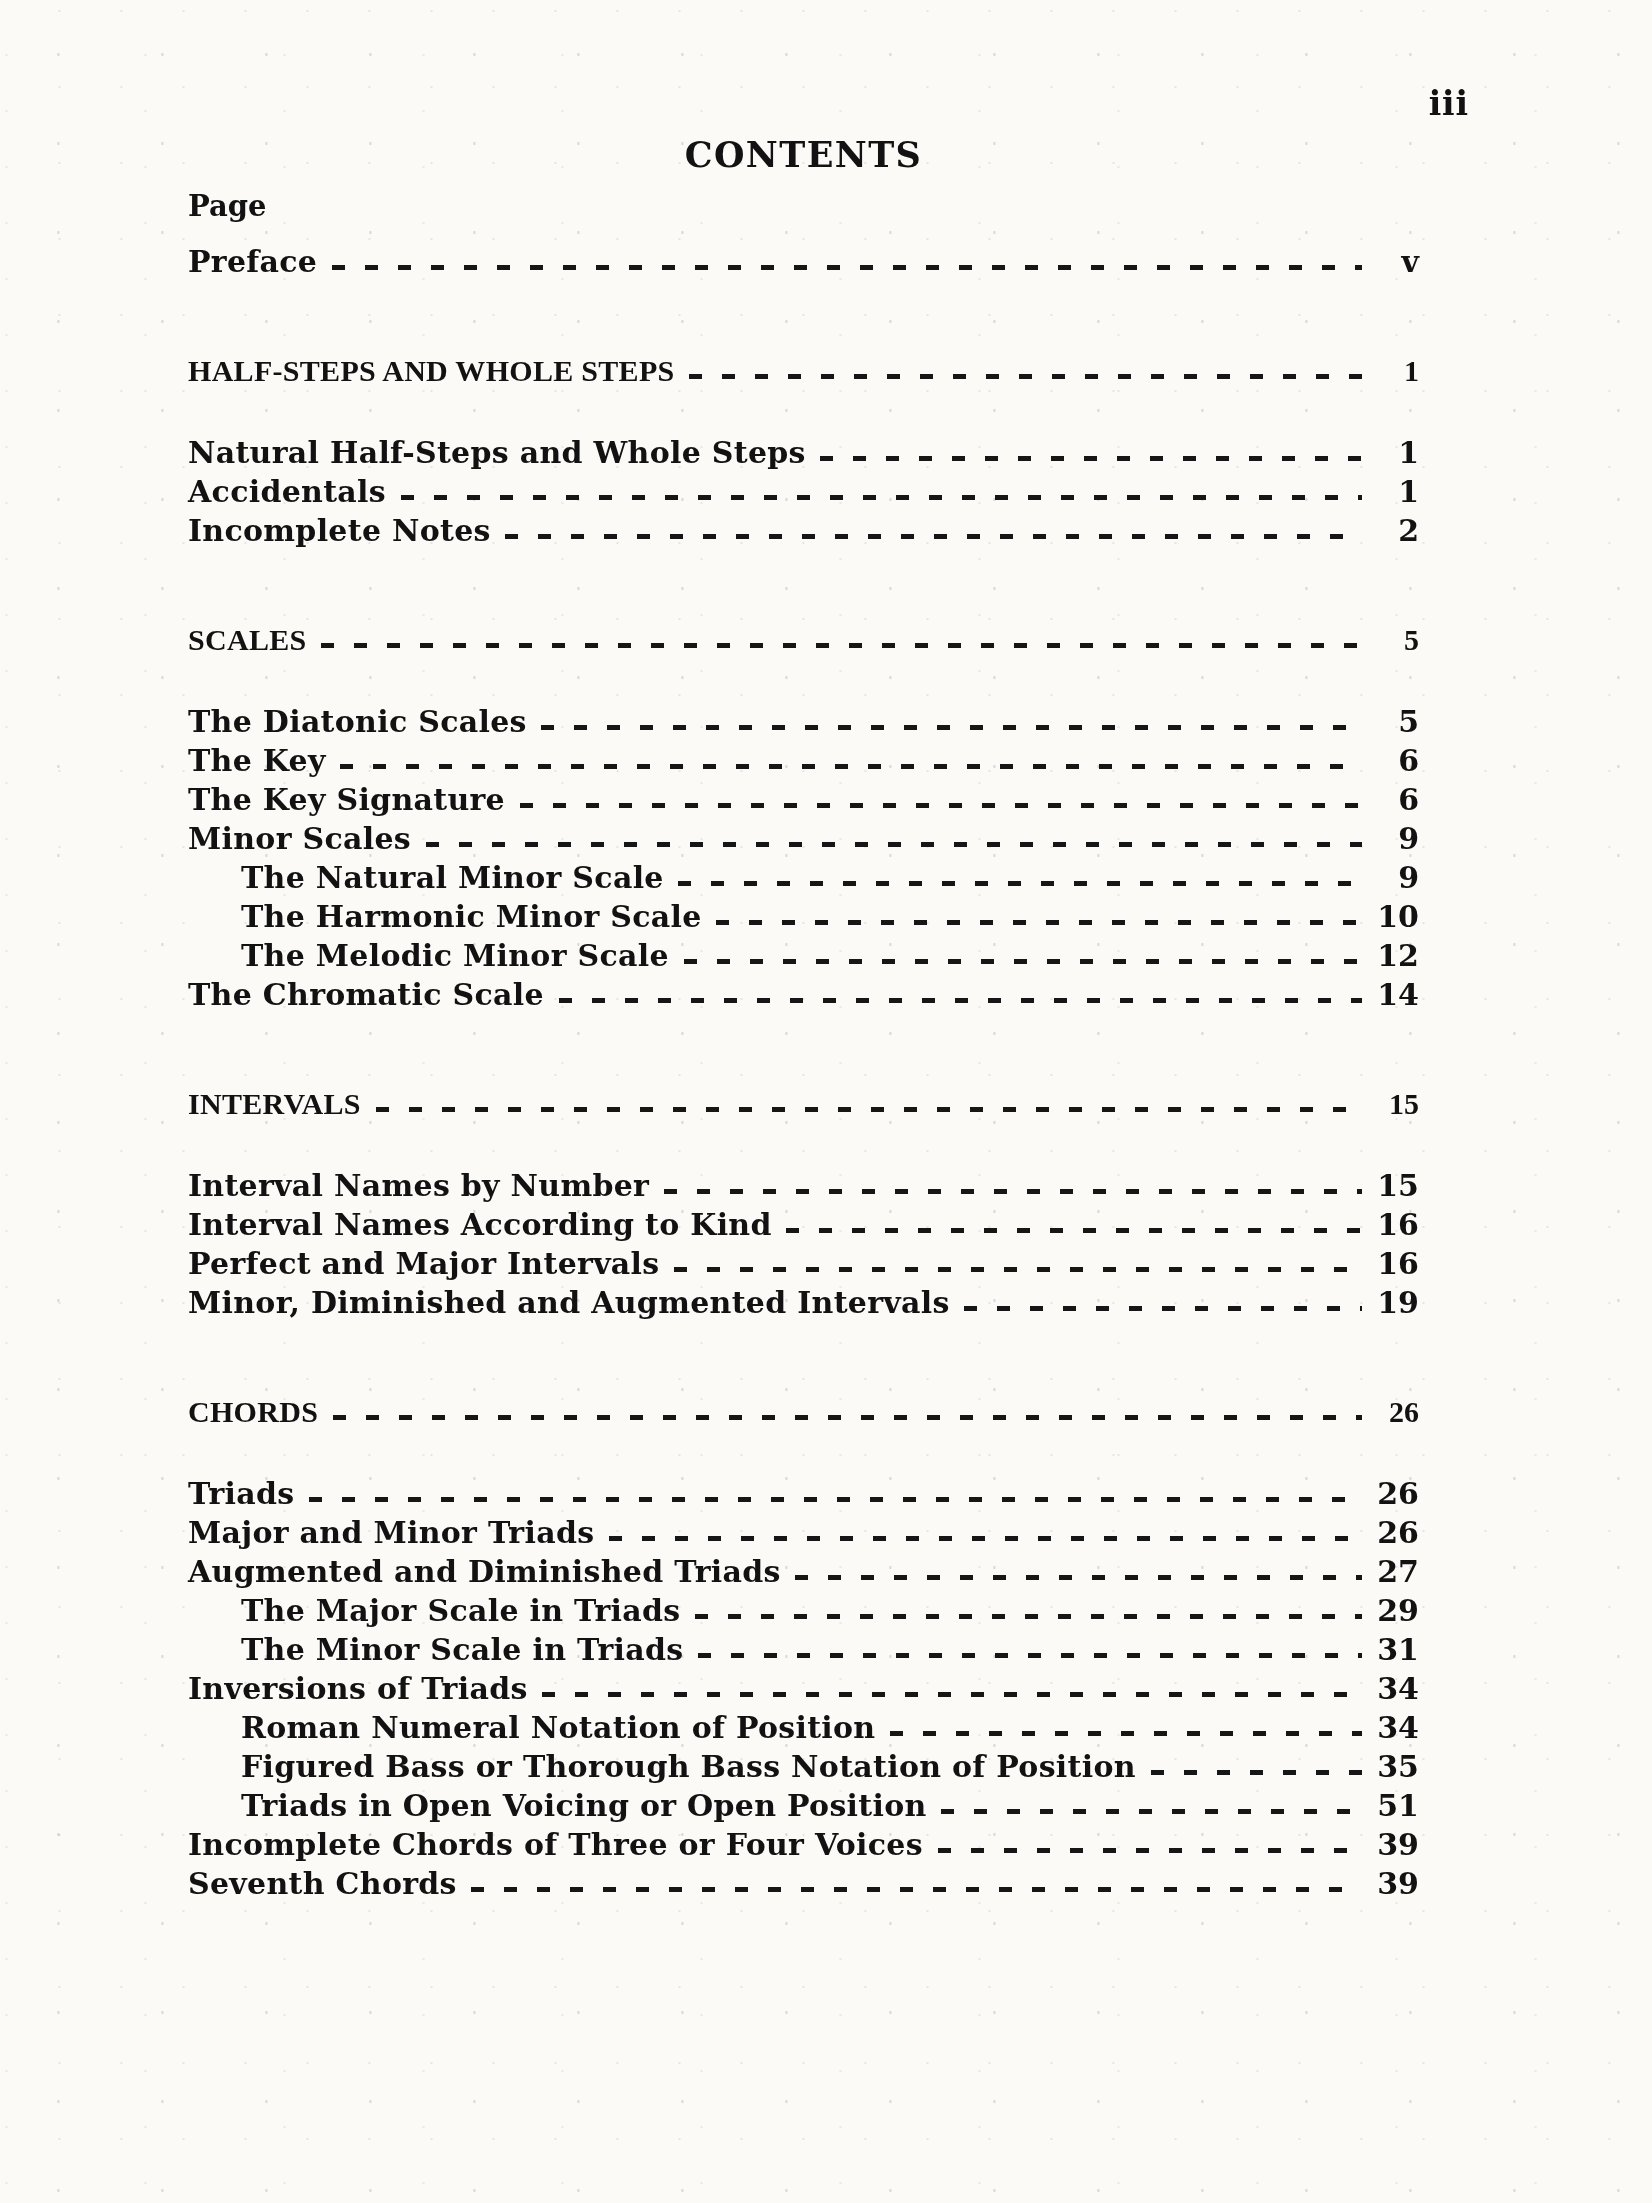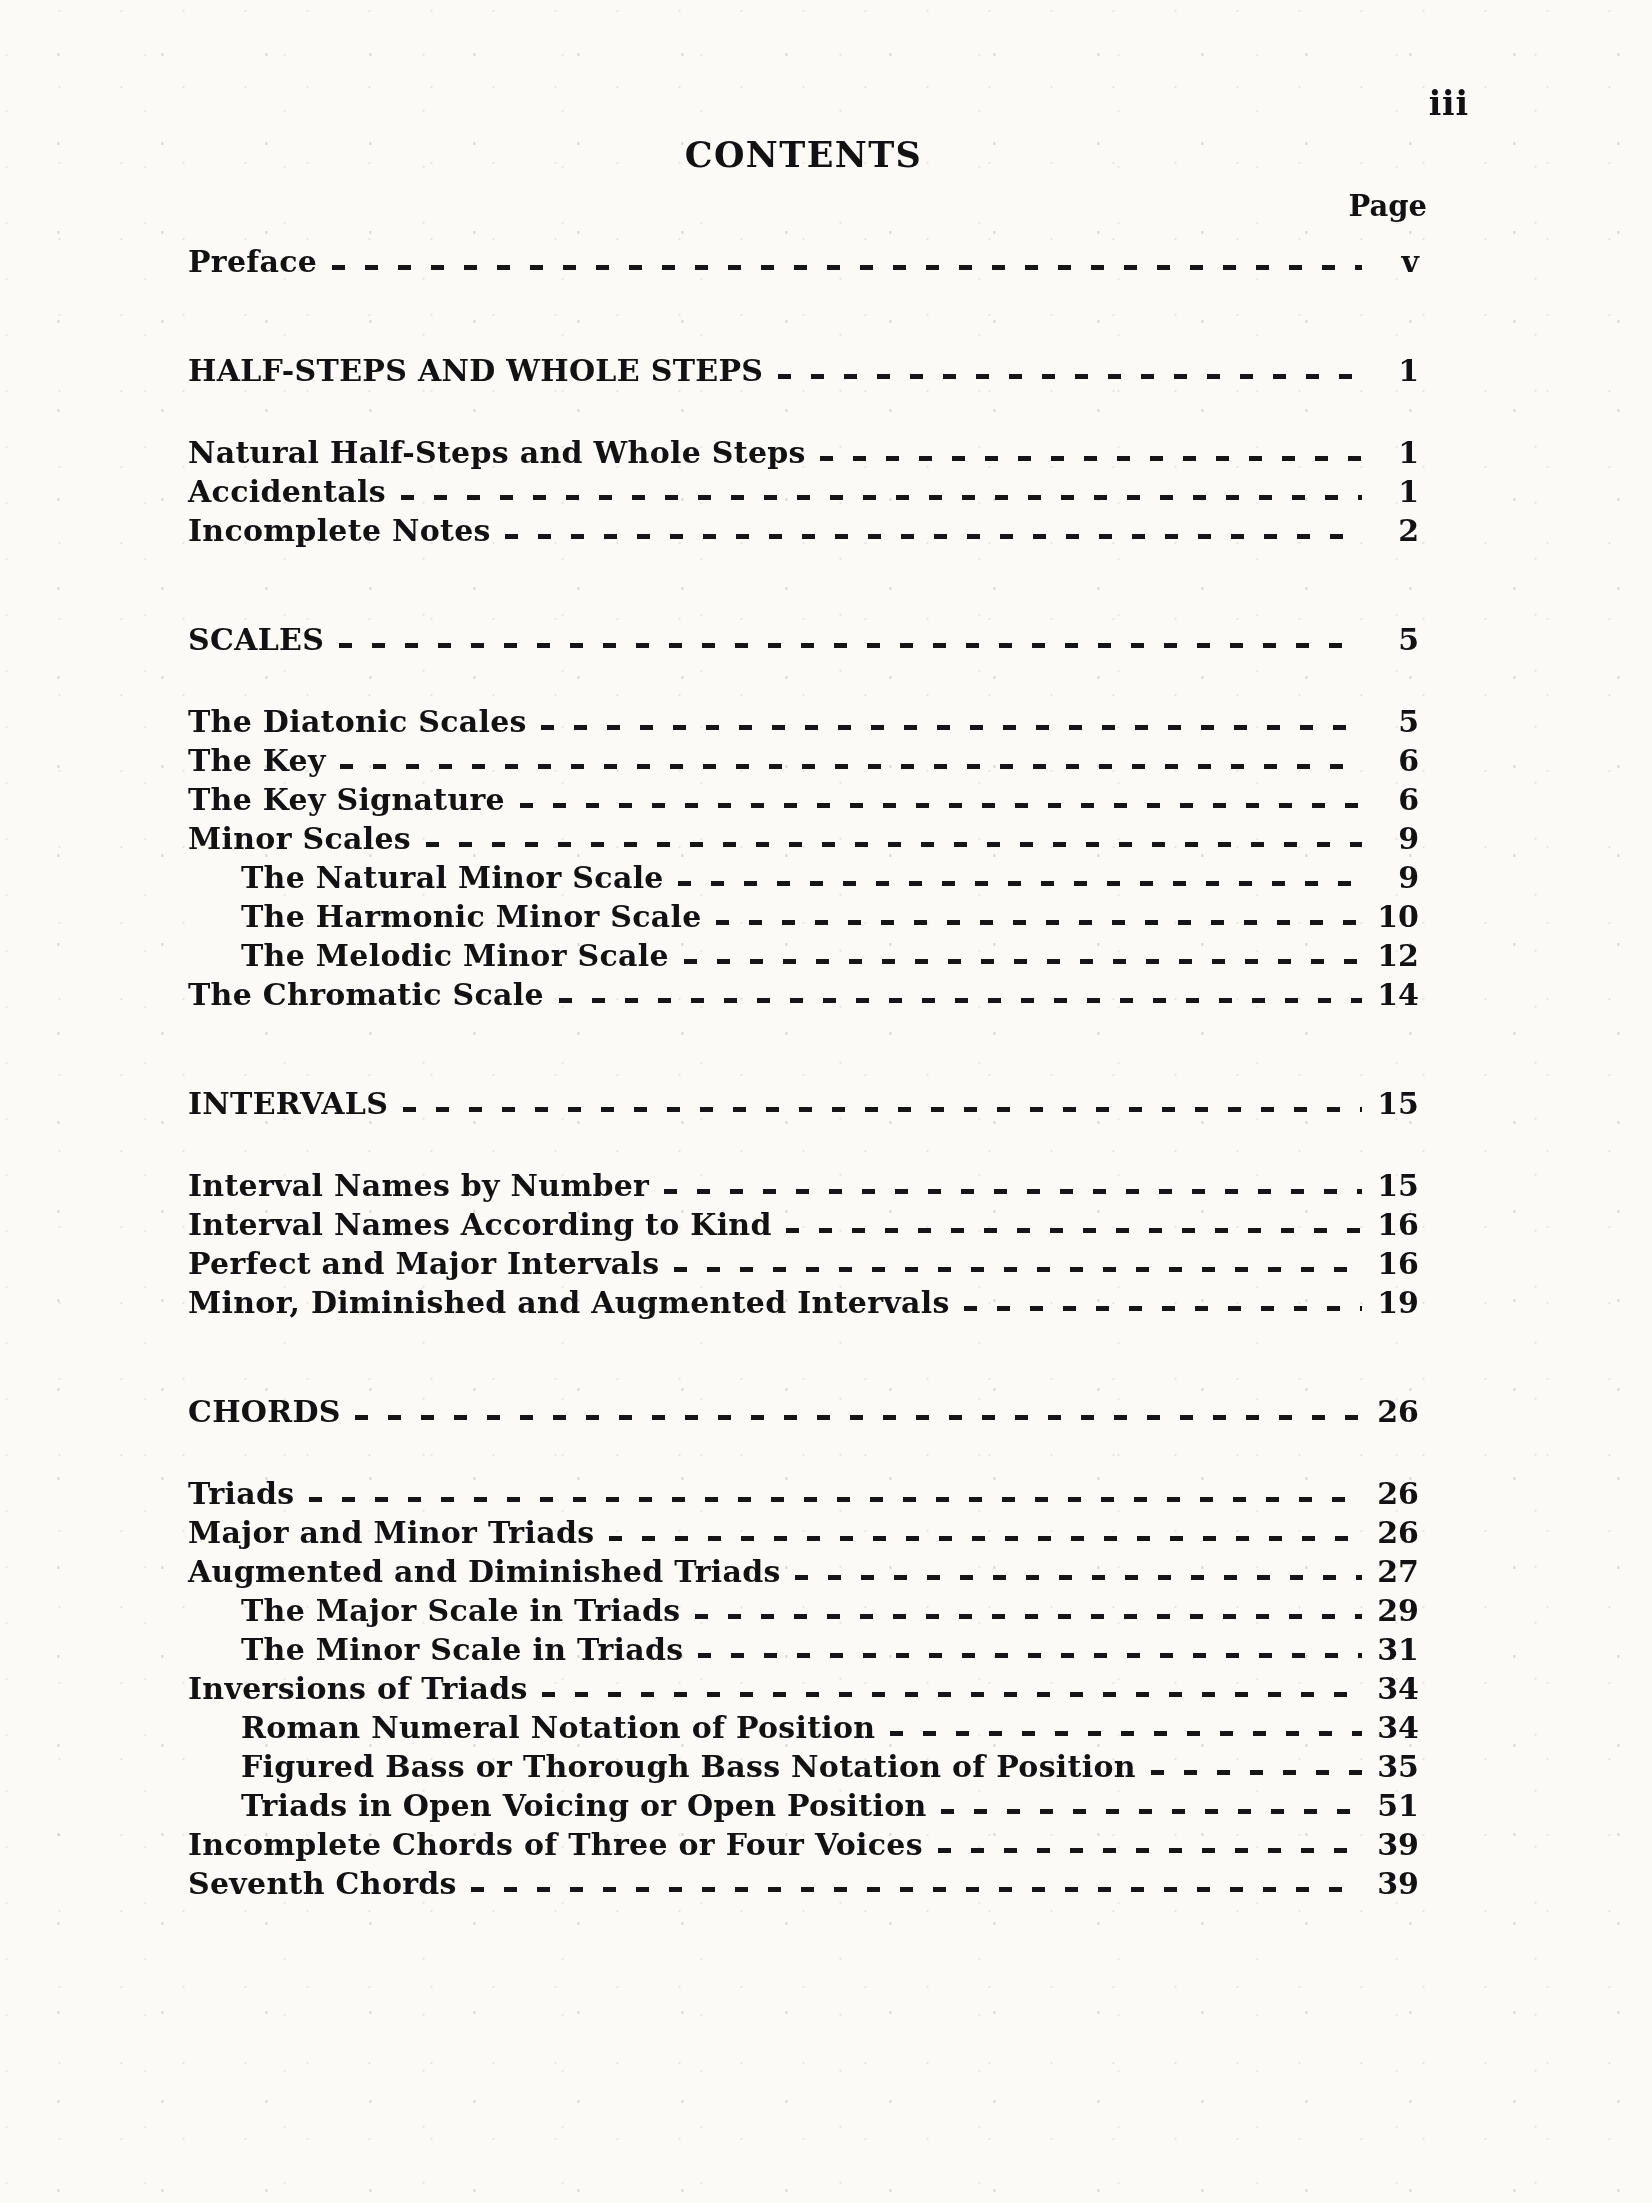--- a/index.html
+++ b/index.html
@@ -42,39 +42,38 @@
     text-align: center;
     font-size: 35px;
     font-weight: 700;
     letter-spacing: 1.4px;
   }
   .page-col-label {
     position: absolute;
     top: 189px;
     left: 188px;
     width: 1239px;
-    text-align: right;
     font-size: 29px;
     font-weight: 700;
   }
   .toc {
     position: absolute;
     top: 242px;
     left: 188px;
     width: 1231px;
   }
   .toc-row {
     display: flex;
     align-items: flex-end;
     height: 39px;
     line-height: 39px;
     font-size: 30px;
     font-weight: 700;
   }
-  .toc-row.space-section { margin-top: 70px; }
+  .toc-row.space-section { margin-top: 70px; font-family: Liberation Serif, serif; }
   .toc-row.space-sub     { margin-top: 43px; }
   .toc-label {
     white-space: nowrap;
     letter-spacing: 0.3px;
   }
   .toc-label.indent-1 { padding-left: 53px; }
   .toc-leader {
     flex: 1 1 auto;
     height: 5.5px;
     align-self: flex-end;

